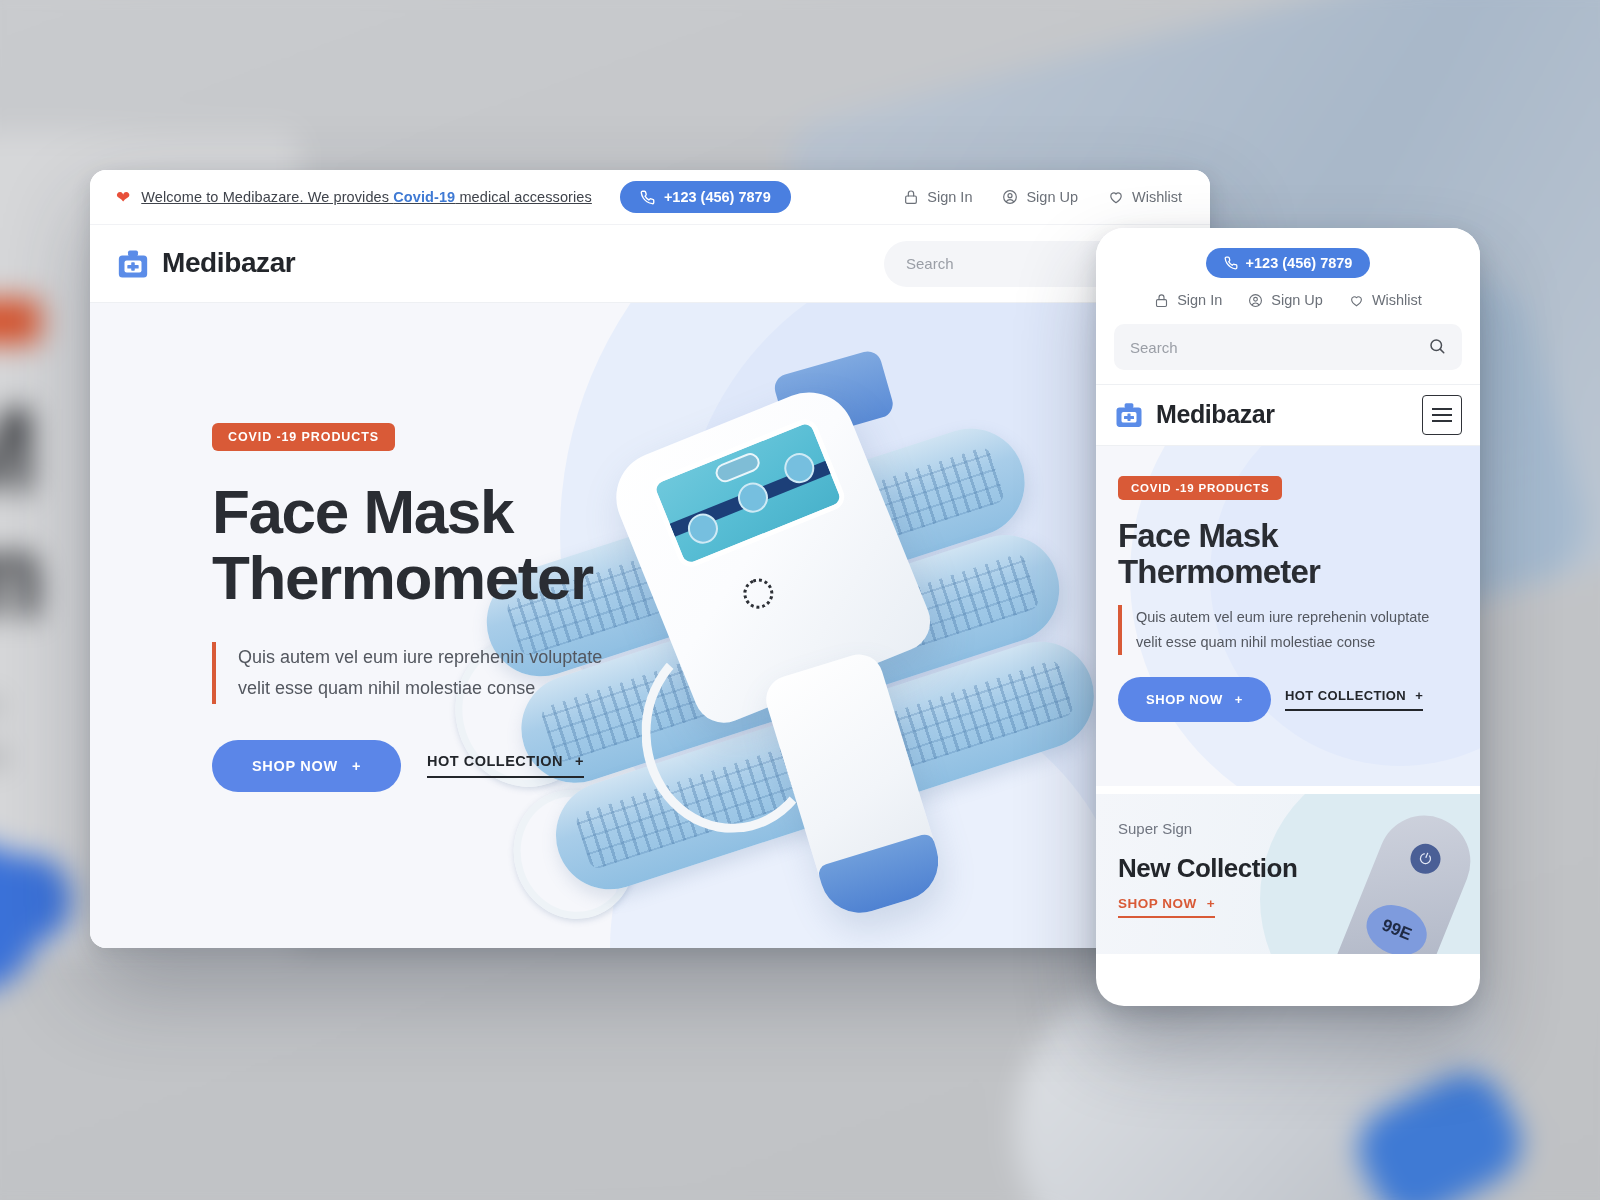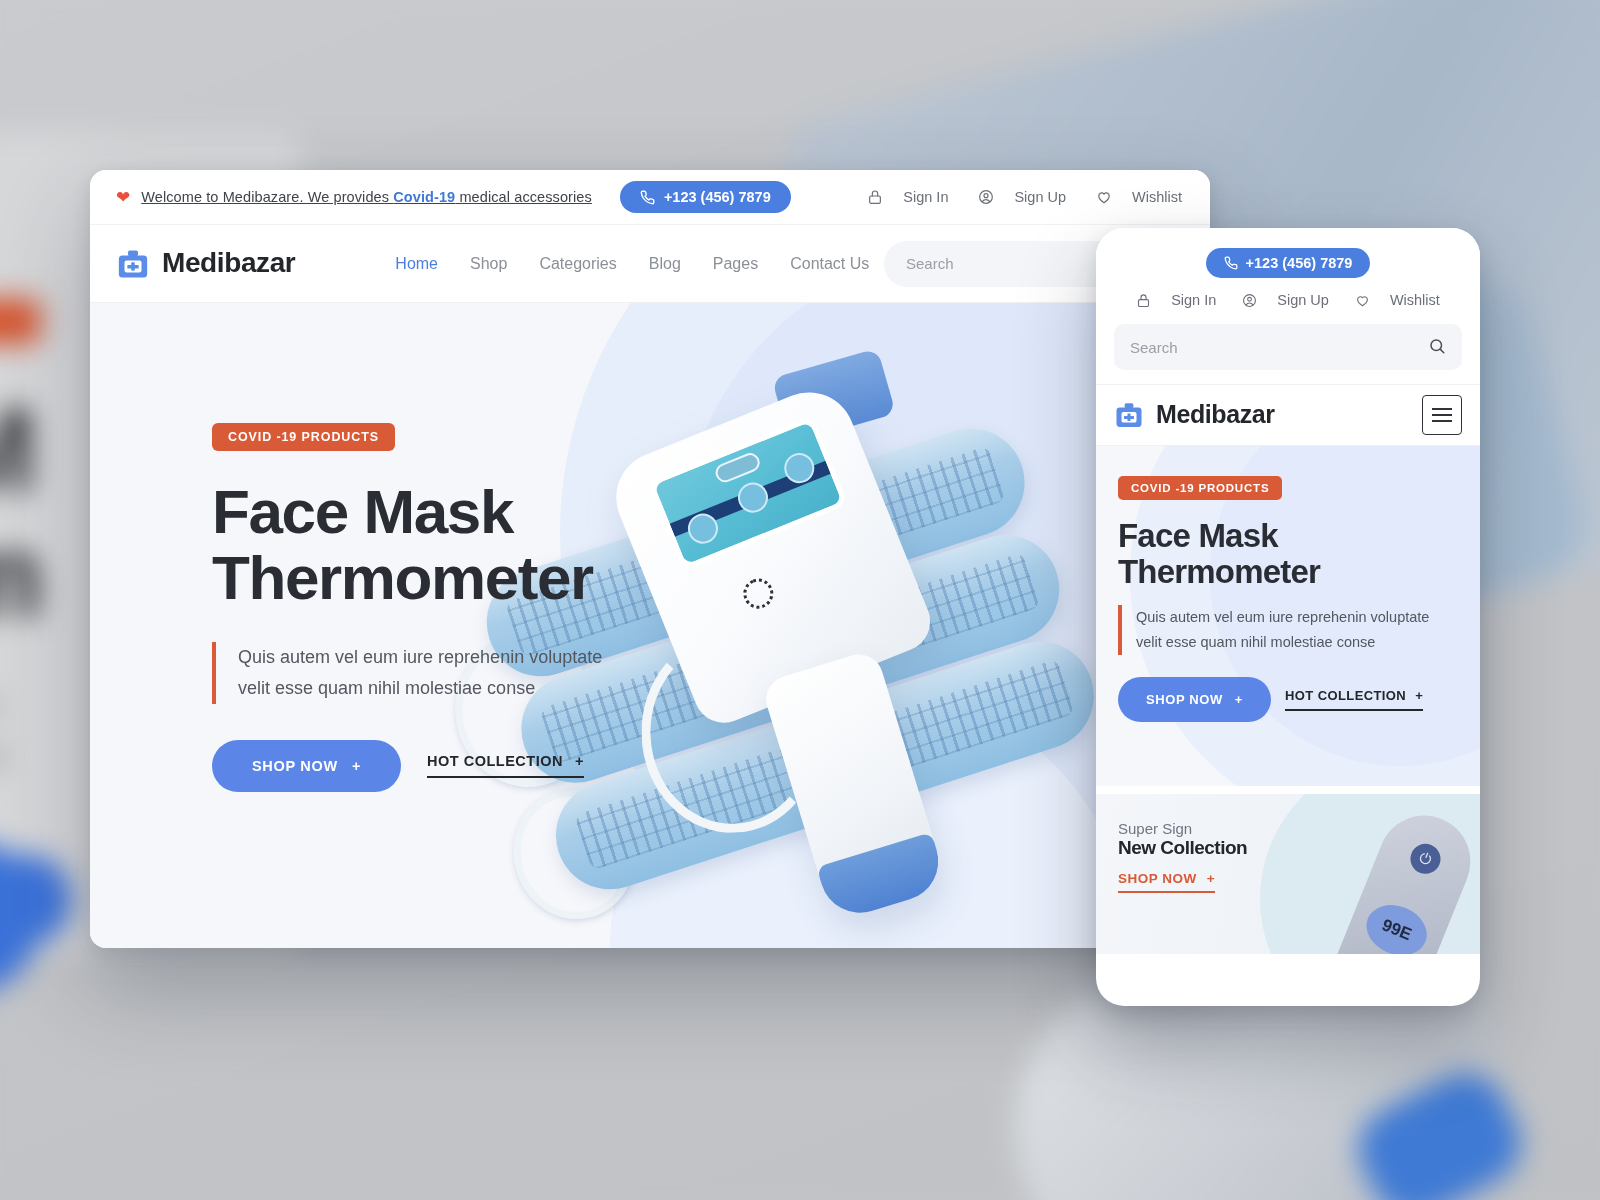--- a/index.html
+++ b/index.html
@@ -117,21 +117,21 @@
     background: #4a7fe0; color: #fff;
     font-size: 14.5px; font-weight: 700;
     padding: 8px 20px; border-radius: 30px;
     white-space: nowrap;
   }
   .topbar-right {
     margin-left: auto;
     display: flex; align-items: center; gap: 30px;
   }
   .tb-link {
-    display: inline-flex; align-items: center; gap: 20px;
+    display: inline-flex; align-items: center; gap: 8px;
     font-size: 14.5px; color: #6b7078;
   }
   .tb-link svg { display: block; }
 
   
   .mainnav {
     height: 78px;
     display: flex; align-items: center;
     padding: 0 26px;
     background: #fff;
@@ -436,22 +436,22 @@
     overflow: hidden;
   }
   .m-sale-circle {
     position: absolute; right: -70px; top: -40px;
     width: 290px; height: 290px; border-radius: 50%;
     background: #dcebf2;
   }
   .m-sale-txt { position: relative; z-index: 3; padding: 26px 0 0 22px; }
   .m-sale-sub { font-size: 15px; color: #707580; }
   .m-sale-title {
-    margin-top: 0;
-    font-size: 19px; font-weight: 700; color: #23262b; letter-spacing: -.5px;
+    margin-top: 16px;
+    font-size: 26px; font-weight: 700; color: #23262b; letter-spacing: -.5px;
   }
   .m-sale-cta {
     display: inline-flex; align-items: center; gap: 10px;
     margin-top: 12px;
     font-size: 13.5px; font-weight: 700; letter-spacing: .5px;
     color: #d95a37; border-bottom: 2px solid #d95a37;
     padding-bottom: 5px; cursor: pointer;
   }
   .m-sale-thermo {
     position: absolute; right: 28px; top: 18px;
@@ -540,28 +540,20 @@
         <svg width="34" height="34" viewBox="0 0 48 48">
           <rect x="17" y="5" width="14" height="8" rx="2.5" fill="#5b8ce8"></rect>
           <rect x="4" y="12" width="40" height="31" rx="5" fill="#5b8ce8"></rect>
           <rect x="12" y="19" width="24" height="17" rx="3" fill="#ffffff"></rect>
           <rect x="21.5" y="21.5" width="5" height="12" rx="1" fill="#5b8ce8"></rect>
           <rect x="16" y="25.5" width="16" height="5" rx="1" fill="#5b8ce8"></rect>
         </svg>
         <span class="brand-name">Medibazar</span>
       </a>
 
-      <div class="nav-links">
-        <a class="nav-link active">Home</a>
-        <a class="nav-link">Shop</a>
-        <a class="nav-link">Categories</a>
-        <a class="nav-link">Blog</a>
-        <a class="nav-link">Pages</a>
-        <a class="nav-link">Contact Us</a>
-      </div>
 
       <div class="search-box">
         <span>Search</span>
       </div>
     </div>
 
     <div class="hero">
       <div class="hero-bg-c1"></div>
       <div class="hero-bg-c2"></div>
       <div class="hero-bg-c3"></div>

